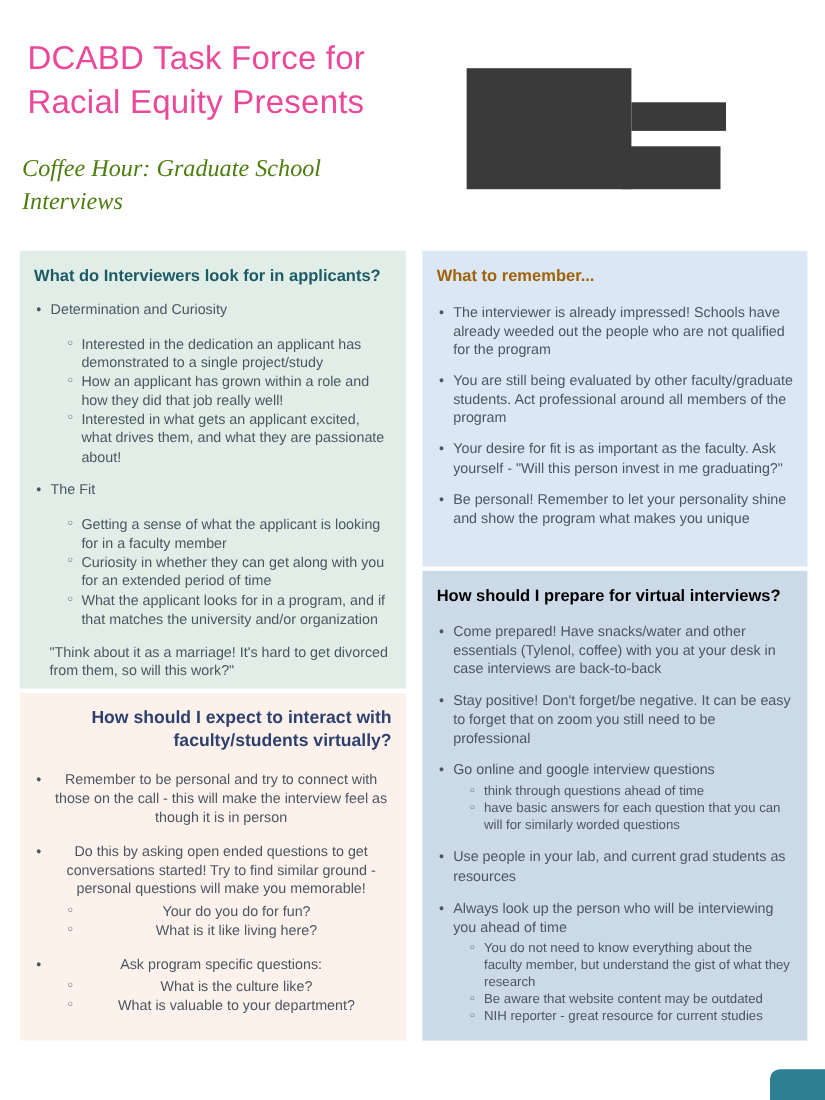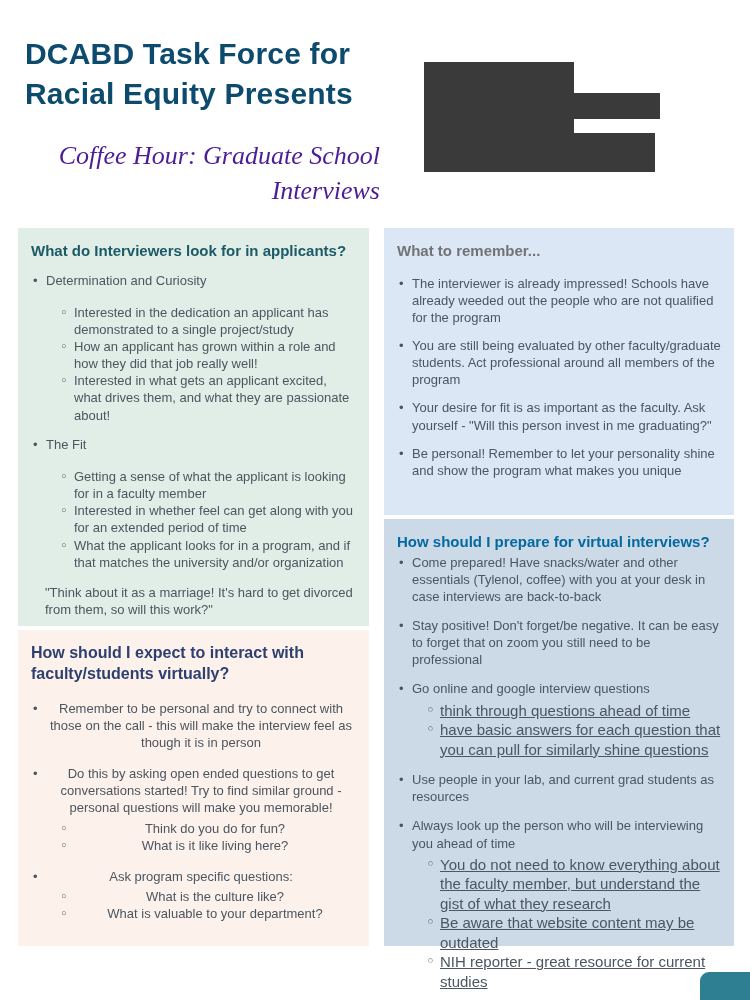--- a/index.html
+++ b/index.html
@@ -6,60 +6,60 @@
   html,body { background:#ffffff; }
   body {
     width:750px; height:1000px; position:relative; overflow:hidden;
     font-family:"Liberation Sans", sans-serif; color:#4b5660;
   }
   .page { position:absolute; inset:0; background:#ffffff; }
 
   
   .header-title {
     position:absolute; left:25px; top:34px;
-    font-size:30px; font-weight:bold; color:#0c4a6e; line-height:1.33;
+    font-size:30px; font-weight:normal; color:#ec4899; line-height:1.33;
     letter-spacing:0.2px;
   }
   .header-title span { display:block; }
   .subtitle {
-    position:absolute; left:20px; top:138px; width:360px; text-align:right;
+    position:absolute; left:20px; top:138px; width:360px; text-align:left;
     font-family:"Liberation Serif", serif; font-style:italic;
-    color:#4c1d95; font-size:26px; line-height:1.35;
+    color:#4d7c0f; font-size:22px; line-height:1.35;
   }
   .subtitle span { display:block; }
   .logo { position:absolute; left:424px; top:60px; }
 
   
   .box { position:absolute; padding:13px 13px; }
   .box h2 { font-size:15px; line-height:1.3; font-weight:bold; }
   .box-mint  { left:18px;  top:228px; width:351px; height:398px; background:#e1eee7; }
   .box-blue  { left:384px; top:228px; width:350px; height:287px; background:#dbe7f4; }
   .box-pink  { left:18px;  top:630px; width:351px; height:316px; background:#fcf1eb; }
   .box-slate { left:384px; top:519px; width:350px; height:427px; background:#ccd9e7; }
   .box-mint  h2 { color:#1b5a66; margin-bottom:11px; }
-  .box-blue  h2 { color:#737373; margin-bottom:14px; }
-  .box-pink  h2 { color:#2e4070; font-size:16px; text-align:left; margin-bottom:15px; }
+  .box-blue  h2 { color:#a16207; margin-bottom:14px; }
+  .box-pink  h2 { color:#2e4070; font-size:16px; text-align:right; margin-bottom:15px; }
   .box-pink  h2 span { display:block; }
-  .box-slate h2 { color:#0369a1; margin-bottom:2px; }
+  .box-slate h2 { color:#000000; margin-bottom:13px; }
 
   
   ul { list-style:none; }
   .l1 > li { position:relative; padding-left:15px; font-size:13px; line-height:1.32; }
   .l1 > li::before { content:"\2022"; position:absolute; left:2px; top:0; }
   .l2 { margin-left:14px; margin-top:15px; }
   .l2 > li { position:relative; padding-left:14px; font-size:13px; line-height:1.32; }
   .l2 > li::before { content:"\25E6"; position:absolute; left:0; top:0;
                      font-family:"DejaVu Sans", sans-serif; }
   .box-mint  .l1 > li { margin-bottom:12px; }
   .box-mint  .l1 > li:last-child { margin-bottom:0; }
   .box-blue  .l1 > li { margin-bottom:11px; }
   .box-pink  .l1 > li { margin-bottom:14px;text-align:center; }
   .box-pink  .l2 { margin-top:3px; }
   .box-slate .l1 > li { margin-bottom:12px; }
-  .box-slate .l2 > li { font-size:15px; line-height:1.3;text-decoration:underline; }
+  .box-slate .l2 > li { font-size:12px; line-height:1.3; }
   .box-slate .l2 { margin-top:3px; }
 
   .quote { margin:13px 0 0 14px; font-size:13px; line-height:1.35; }
 
   
   .corner-accent {
     position:absolute; right:-16px; bottom:-14px; width:66px; height:42px;
     background:#2d7f91; border-radius:9px;
   }
 </style>
@@ -92,21 +92,21 @@
         <ul class="l2">
           <li>Interested in the dedication an applicant has demonstrated to a single project/study</li>
           <li>How an applicant has grown within a role and how they did that job really well!</li>
           <li>Interested in what gets an applicant excited, what drives them, and what they are passionate about!</li>
         </ul>
       </li>
       <li>
         <span>The Fit</span>
         <ul class="l2">
           <li>Getting a sense of what the applicant is looking for in a faculty member</li>
-          <li>Interested in whether feel can get along with you for an extended period of time</li>
+          <li>Curiosity in whether they can get along with you for an extended period of time</li>
           <li>What the applicant looks for in a program, and if that matches the university and/or organization</li>
         </ul>
       </li>
     </ul>
     <p class="quote">"Think about it as a marriage! It's hard to get divorced from them, so will this work?"</p>
   </section>
 
   <section class="box box-blue">
     <h2>What to remember...</h2>
     <ul class="l1">
@@ -120,21 +120,21 @@
   <section class="box box-pink">
     <h2>
       <span>How should I expect to interact with</span>
       <span>faculty/students virtually?</span>
     </h2>
     <ul class="l1">
       <li>Remember to be personal and try to connect with those on the call - this will make the interview feel as though it is in person</li>
       <li>
         <span>Do this by asking open ended questions to get conversations started! Try to find similar ground - personal questions will make you memorable!</span>
         <ul class="l2">
-          <li>Think do you do for fun?</li>
+          <li>Your do you do for fun?</li>
           <li>What is it like living here?</li>
         </ul>
       </li>
       <li>
         <span>Ask program specific questions:</span>
         <ul class="l2">
           <li>What is the culture like?</li>
           <li>What is valuable to your department?</li>
         </ul>
       </li>
@@ -143,21 +143,21 @@
 
   <section class="box box-slate">
     <h2>How should I prepare for virtual interviews?</h2>
     <ul class="l1">
       <li>Come prepared! Have snacks/water and other essentials (Tylenol, coffee) with you at your desk in case interviews are back-to-back</li>
       <li>Stay positive! Don't forget/be negative. It can be easy to forget that on zoom you still need to be professional</li>
       <li>
         <span>Go online and google interview questions</span>
         <ul class="l2">
           <li>think through questions ahead of time</li>
-          <li>have basic answers for each question that you can pull for similarly shine questions</li>
+          <li>have basic answers for each question that you can will for similarly worded questions</li>
         </ul>
       </li>
       <li>Use people in your lab, and current grad students as resources</li>
       <li>
         <span>Always look up the person who will be interviewing you ahead of time</span>
         <ul class="l2">
           <li>You do not need to know everything about the faculty member, but understand the gist of what they research</li>
           <li>Be aware that website content may be outdated</li>
           <li>NIH reporter - great resource for current studies</li>
         </ul>

